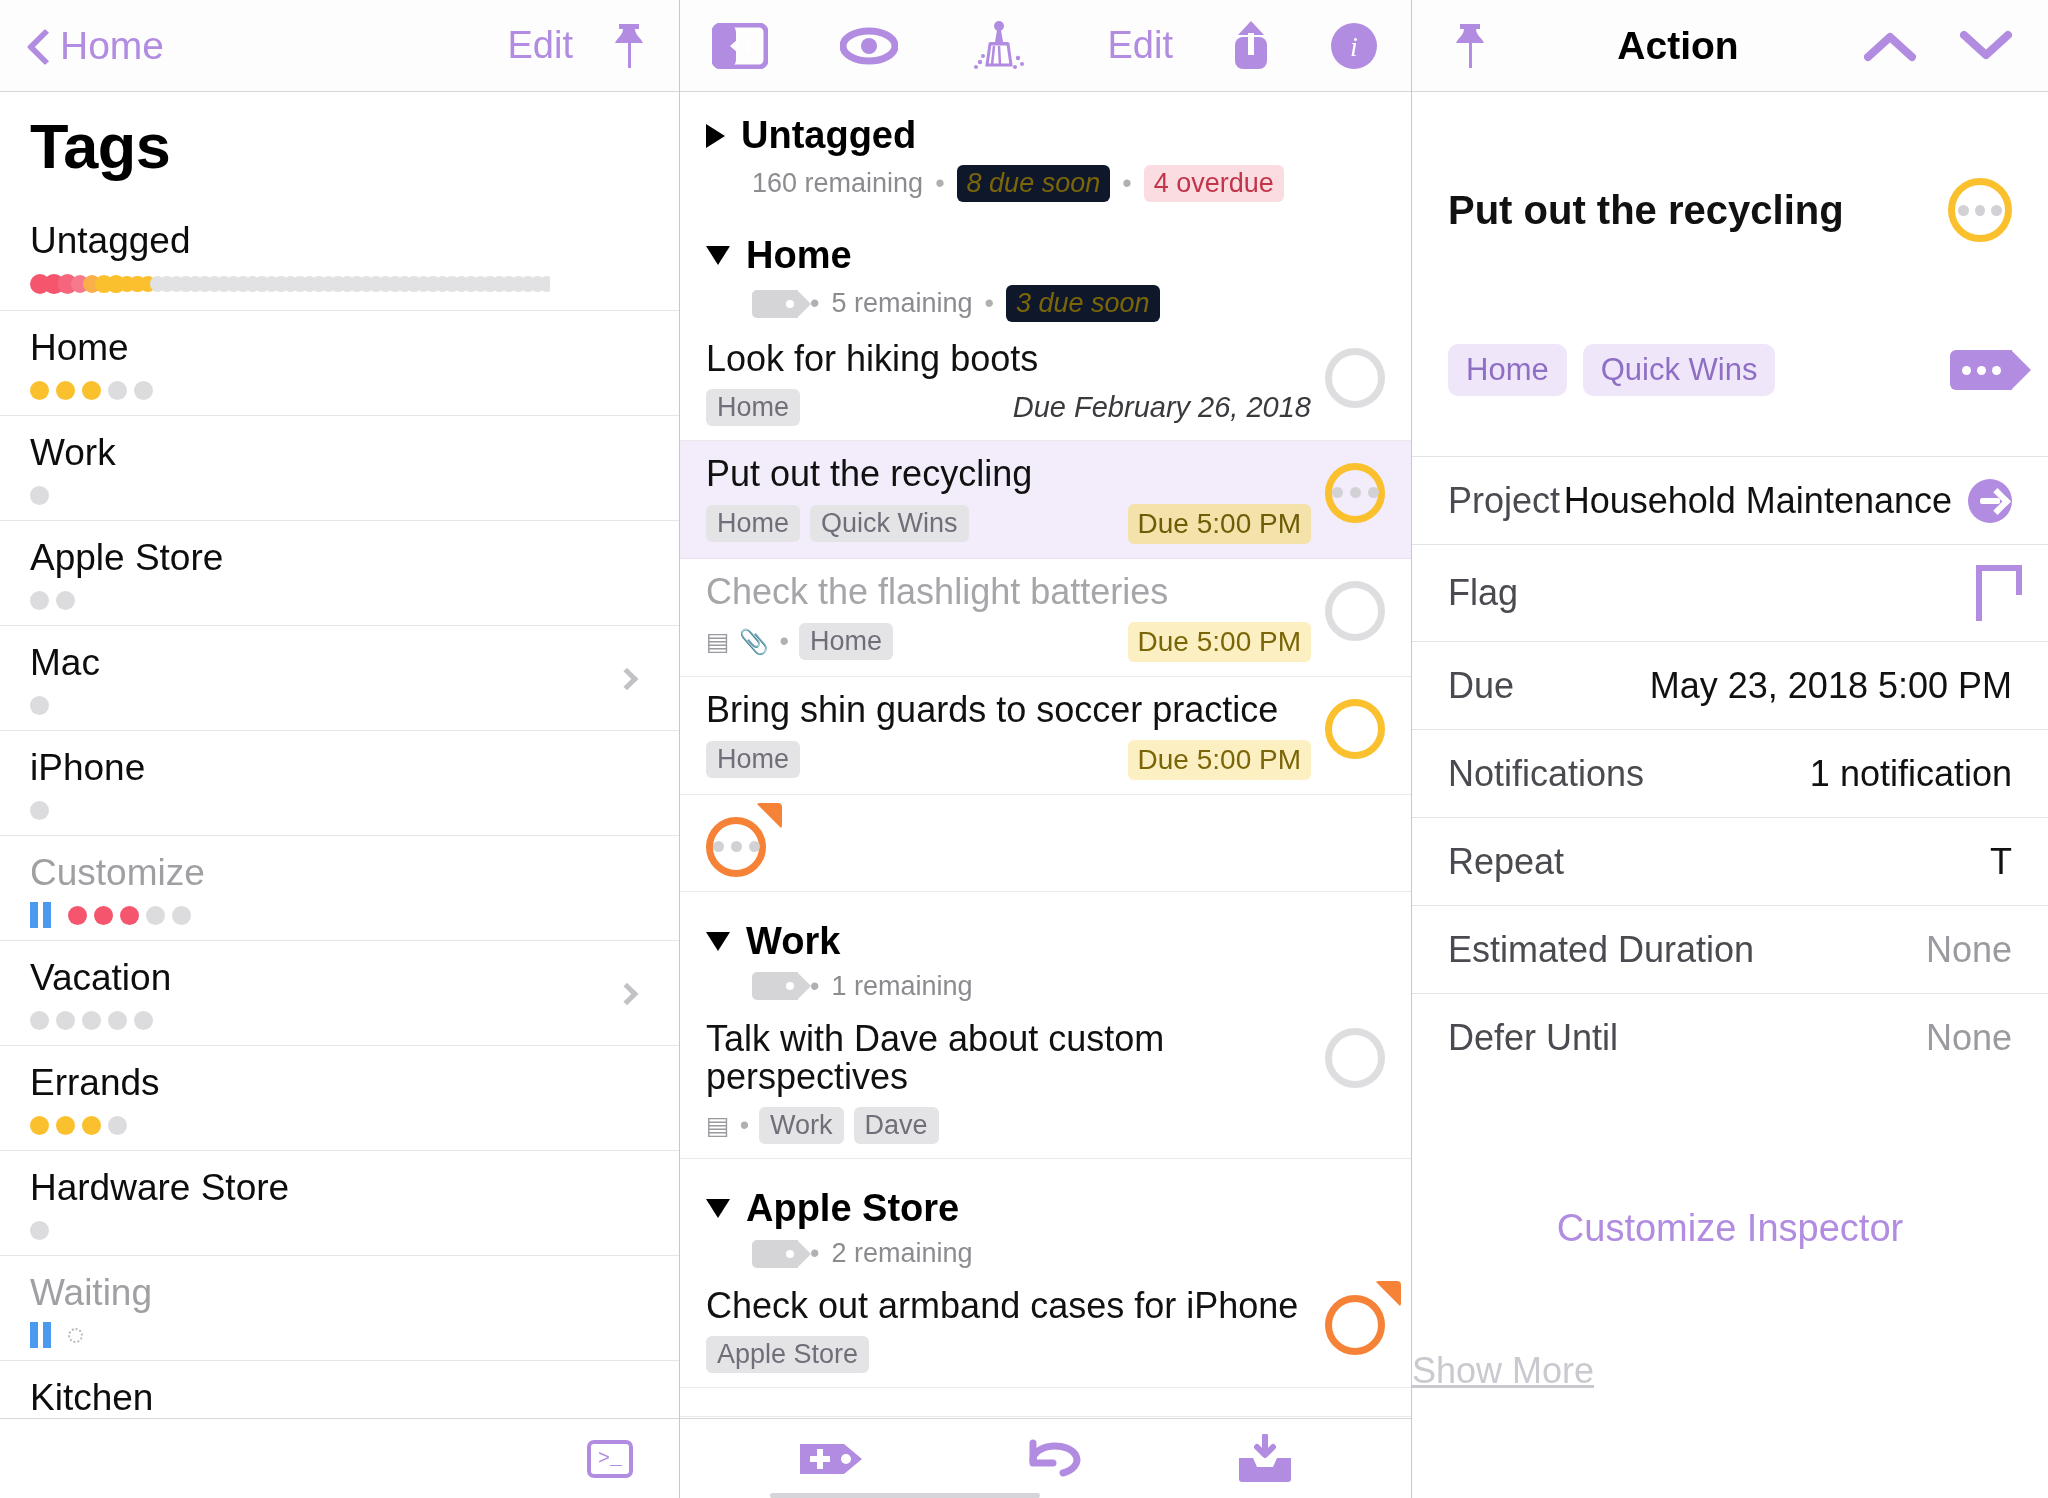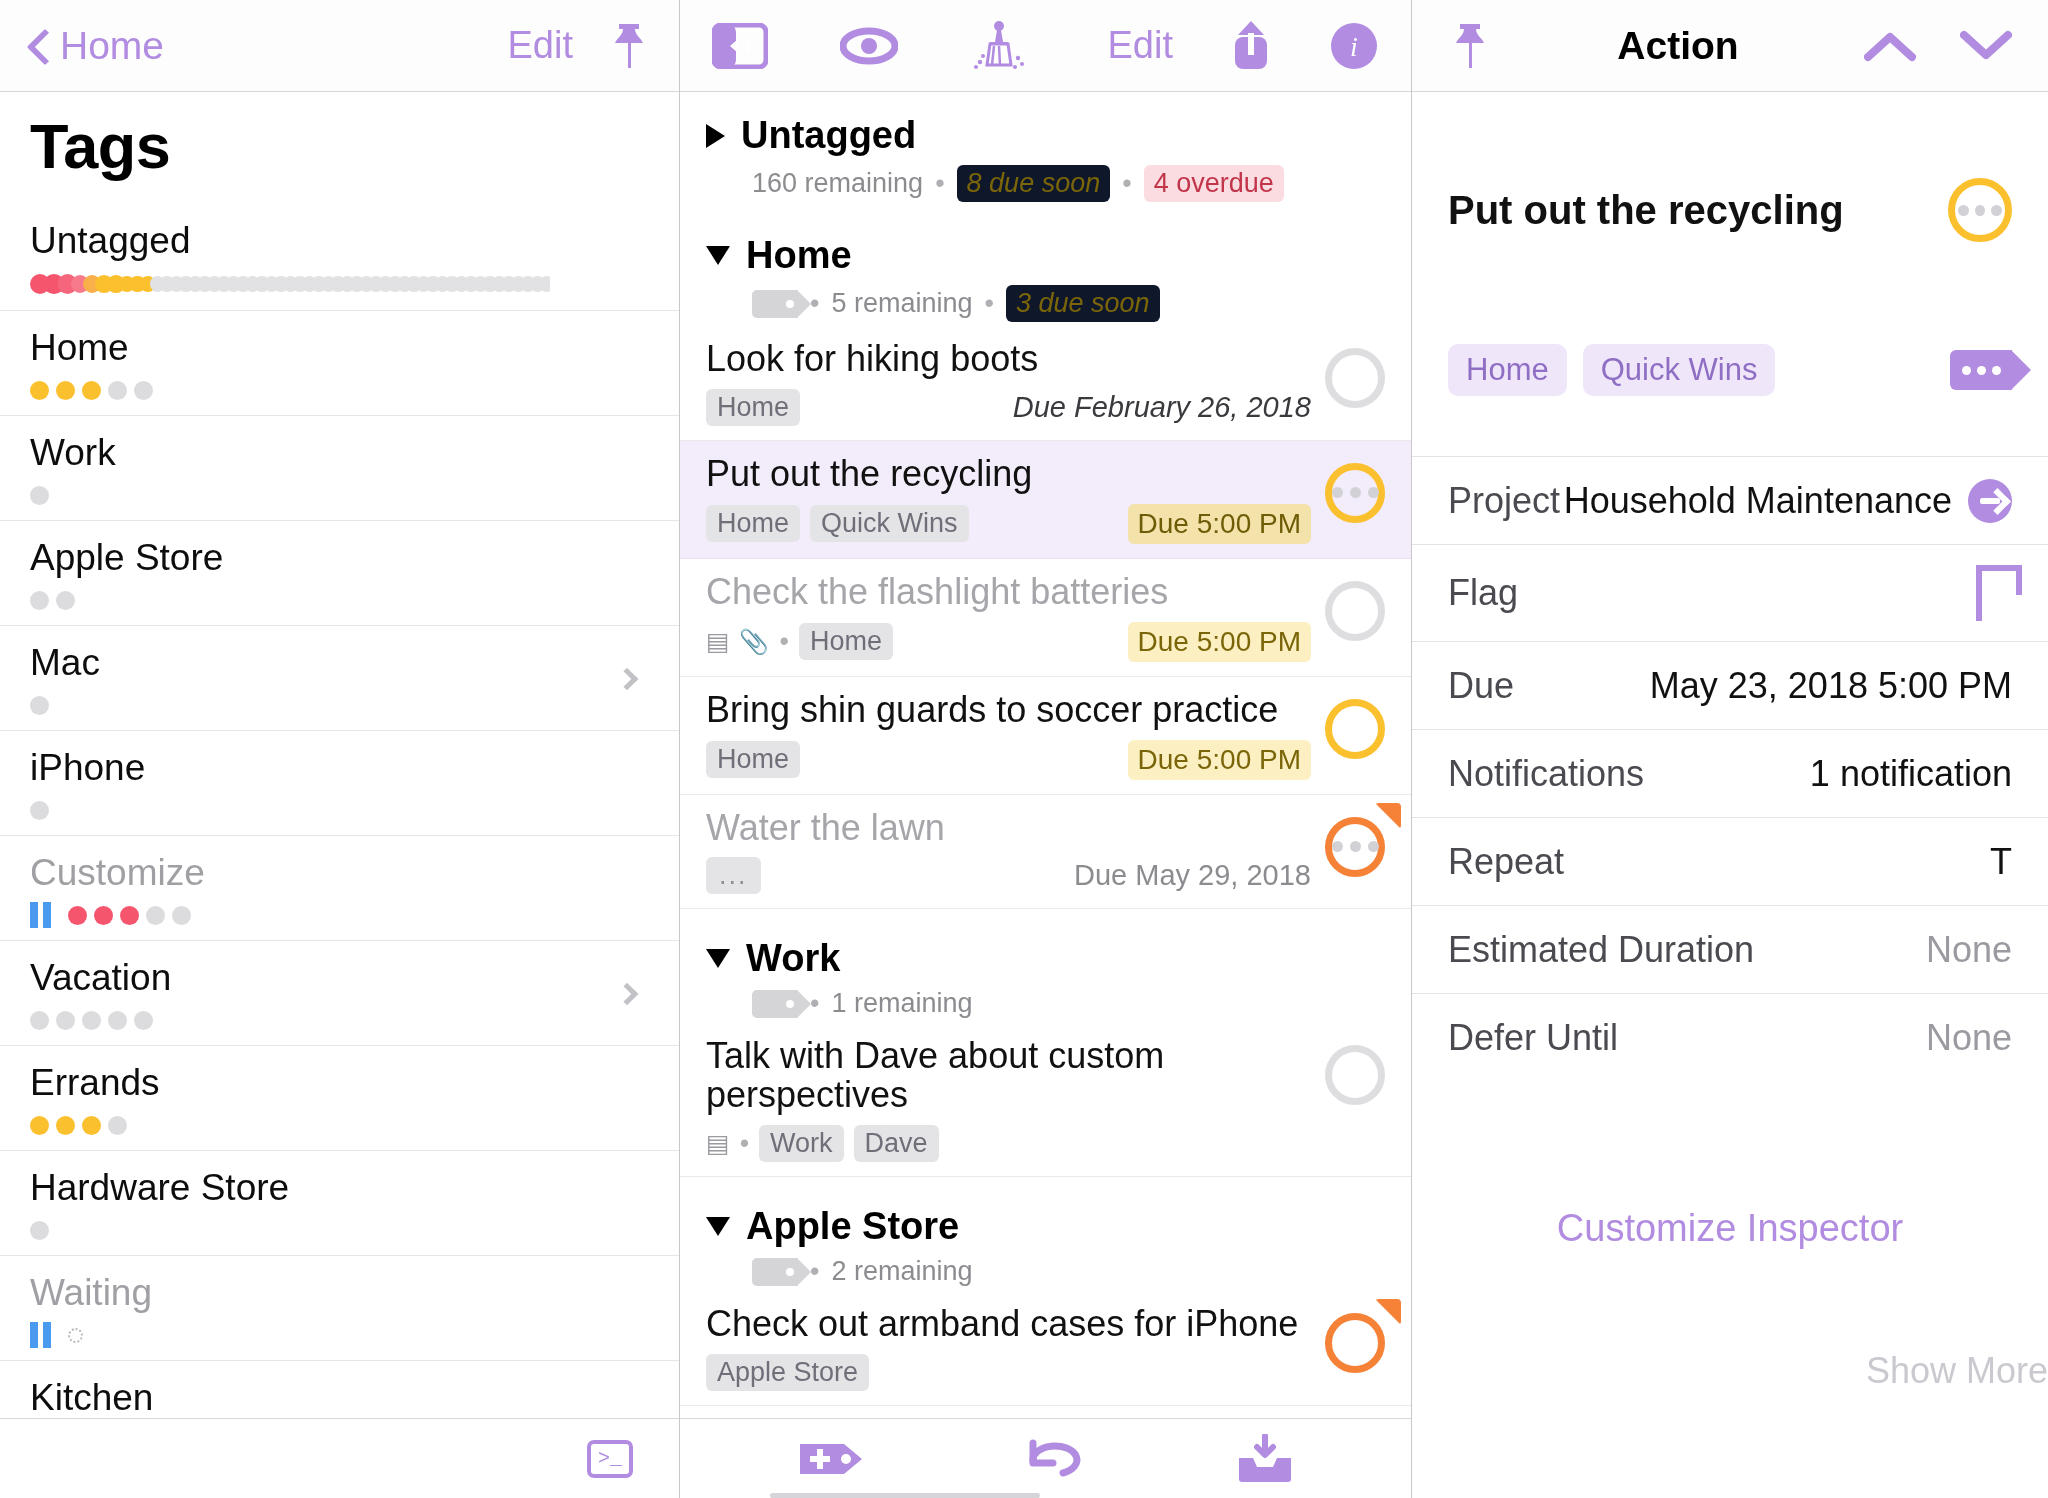--- a/index.html
+++ b/index.html
@@ -154,21 +154,21 @@
   .arrow-go { width:44px;height:44px;border-radius:50%;background:#b18ce0; position:relative; flex:0 0 auto;}
   .arrow-go:before{content:""; position:absolute; left:12px; top:19px; width:20px;height:6px;background:#fff;border-radius:2px;}
   .arrow-go:after{content:""; position:absolute; left:20px; top:13px; width:13px;height:13px;
     border-top:6px solid #fff; border-right:6px solid #fff; transform: rotate(45deg);}
   .flag-ico { width:6px; height:56px; background:#b18ce0; position:relative; margin-right:30px;}
   .flag-ico:after{content:""; position:absolute; left:6px; top:0; width:40px; height:30px;
      border:6px solid #b18ce0; border-left:none; border-bottom:none; box-sizing:border-box;}
 
   .divider-line { height:1px; background:#ddd; margin: 10px 36px 0 36px; }
   .customize { text-align:center; padding: 36px 0 0 0; font-size: 38px; color:#b18ce0; cursor:pointer; }
-  .show-more { text-align:right; font-size: 36px; color:#c9c9cf; padding: 20px 0 28px 0; }
+  .show-more { text-align:left; font-size: 36px; color:#c9c9cf; padding: 20px 0 28px 0; text-decoration: underline; }
   .right-spacer { flex:1; }
 
   .right-bottom { height: 80px; border-top:1px solid #d8d8dc; background:#fff;
                   display:flex; align-items:center; justify-content:space-around; padding:0 60px; }
 
   svg { display:block; }
 </style>
 </head>
 <body>
 
@@ -502,27 +502,20 @@
               <div class="task-sub">
                 <span class="chip">Home</span>
                 <span class="due-pill soon">Due 5:00 PM</span>
               </div>
             </div>
             <span class="circ-wrap">
               <span class="circ y"></span>
             </span>
           </div>
           <div class="task">
-            <div class="task-main">
-              <div class="task-title dim">Water the lawn</div>
-              <div class="task-sub">
-                <span class="chip dots3">...</span>
-                <span class="due-plain dim">Due May 29, 2018</span>
-              </div>
-            </div>
             <span class="circ-wrap">
               <span class="circ o">
                 <span class="c3">
                   <i></i>
                   <i></i>
                   <i></i>
                 </span>
               </span>
               <span class="rep-flag"></span>
             </span>

